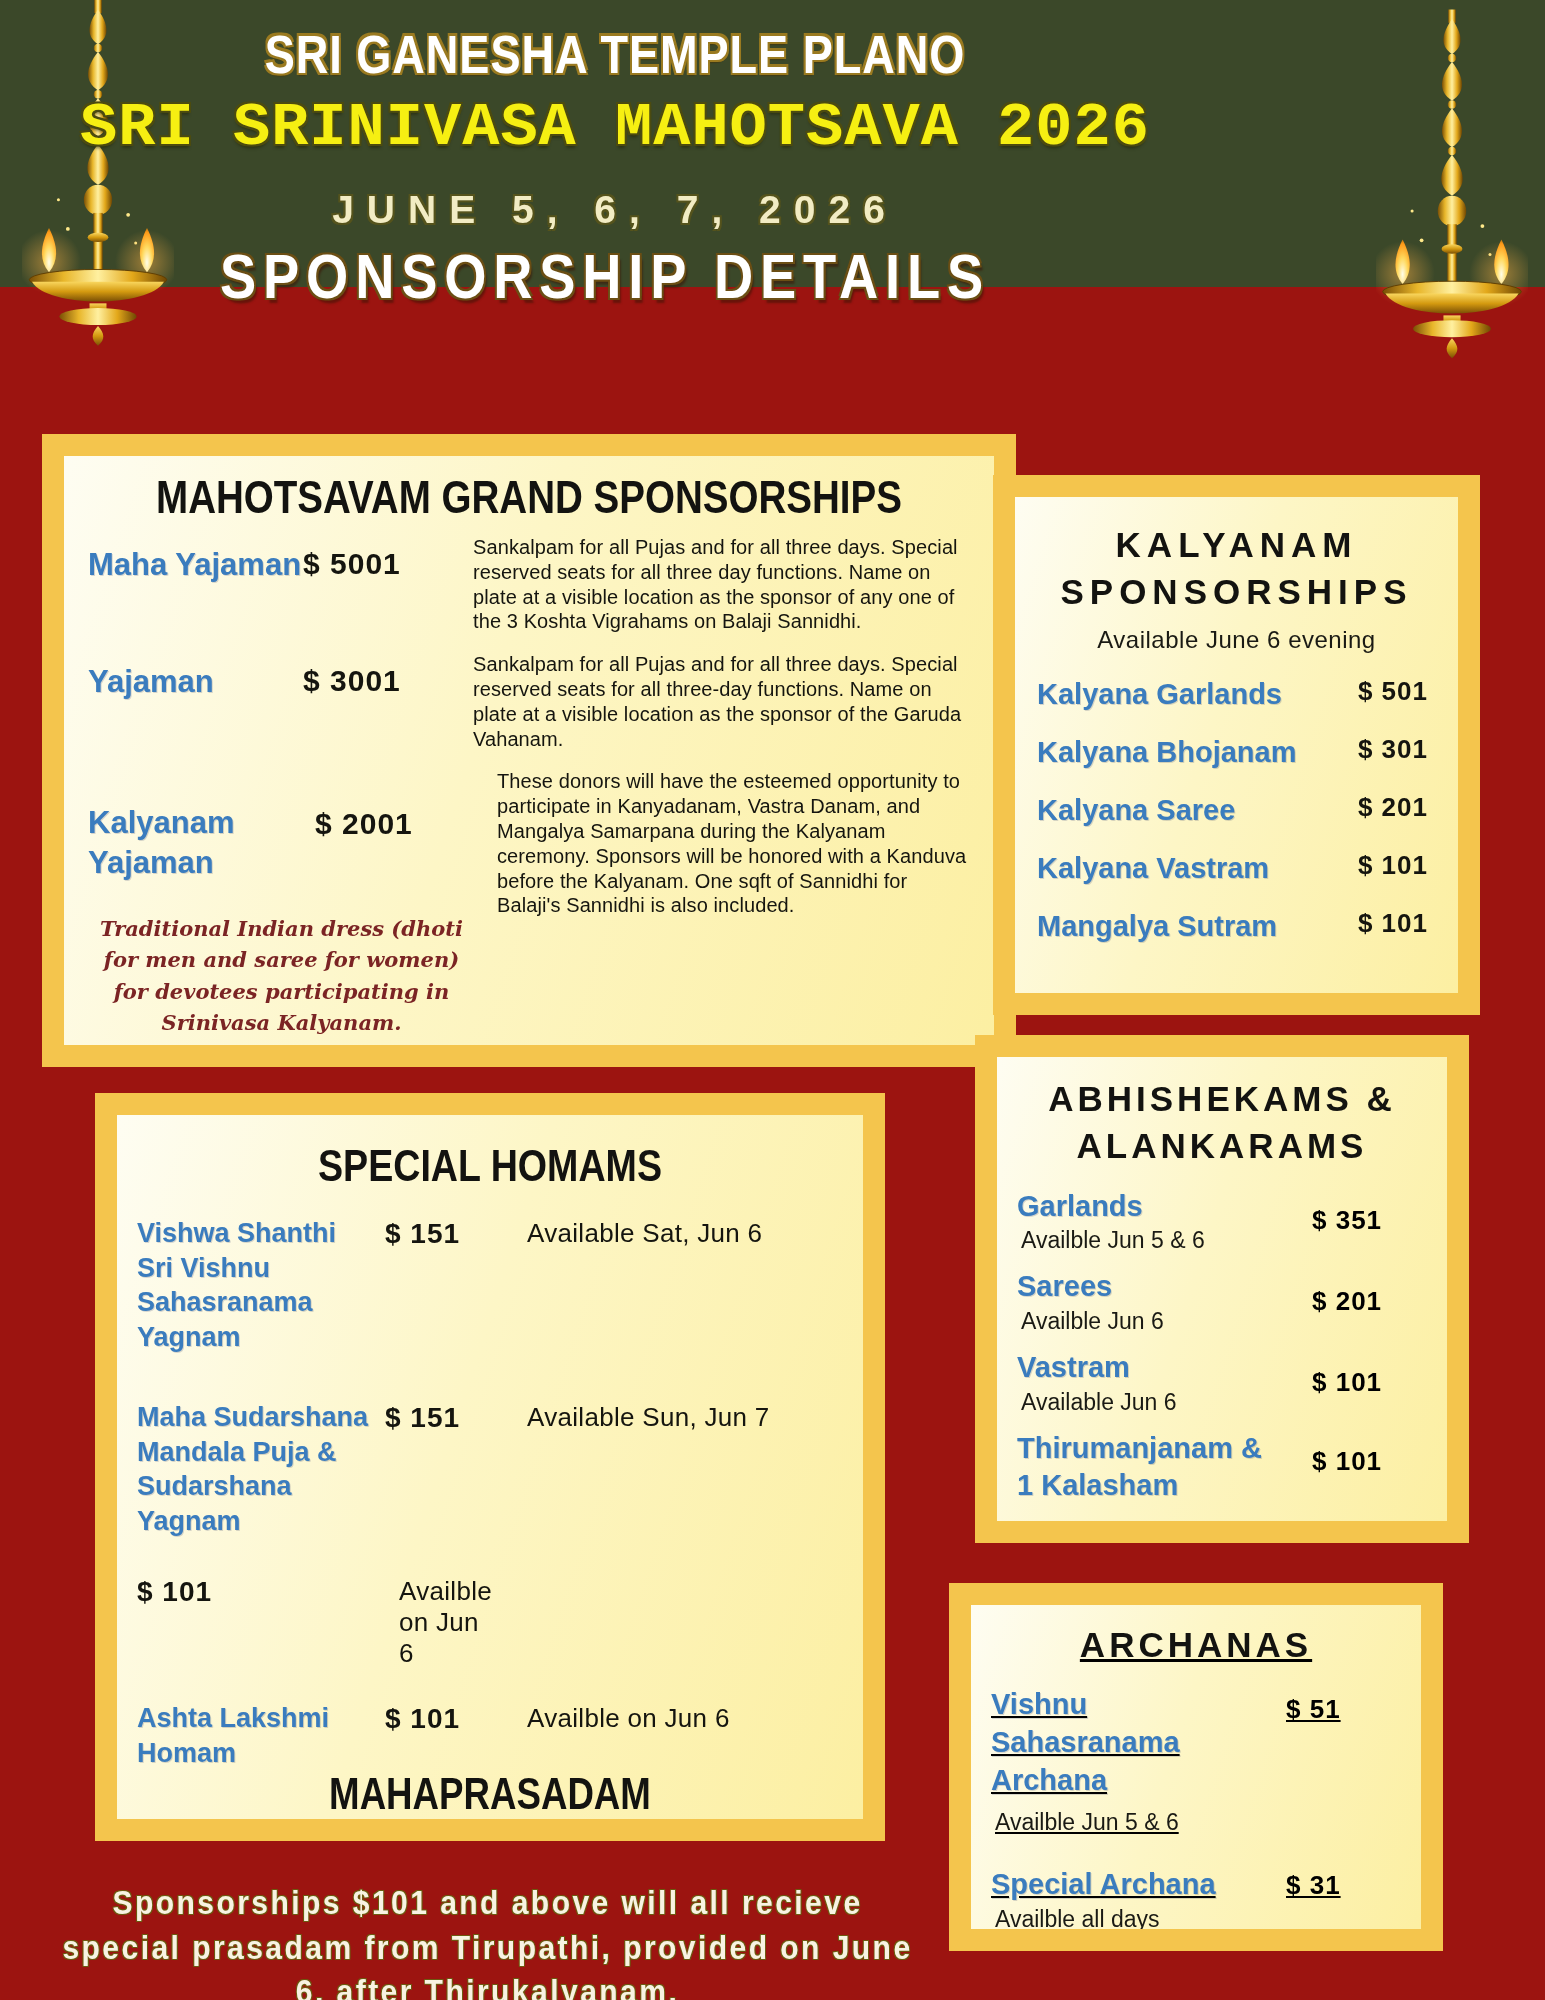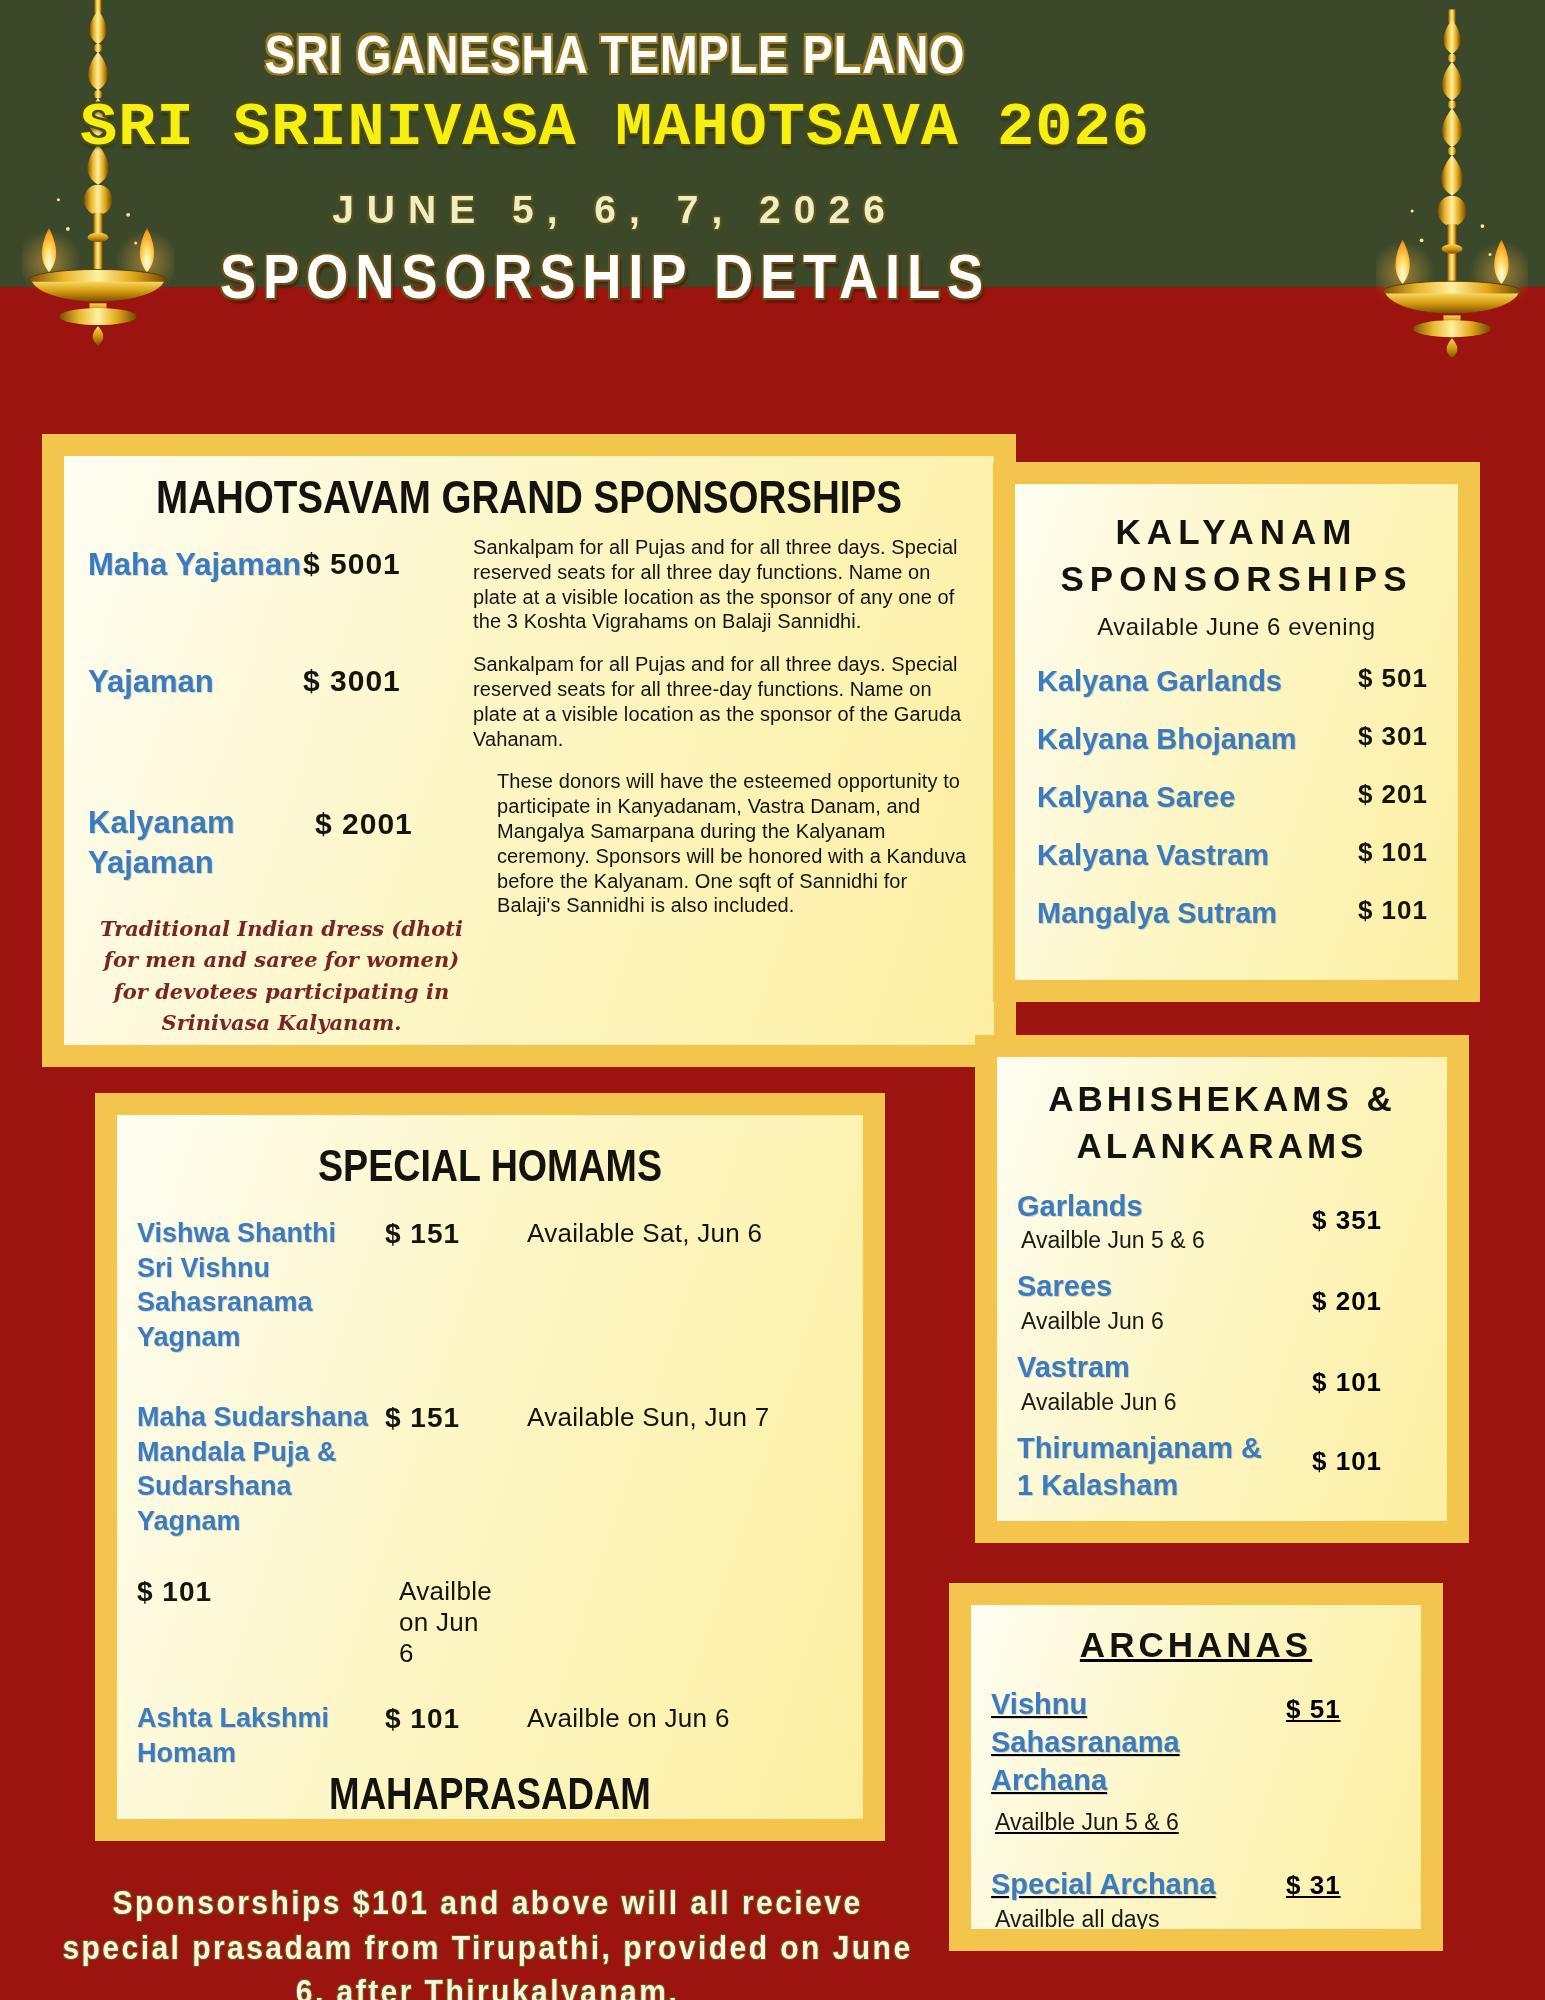--- a/index.html
+++ b/index.html
@@ -36,21 +36,21 @@
     text-shadow:2px 2px 0 #6b4e14,-2px 2px 0 #6b4e14,2px -2px 0 #6b4e14,-2px -2px 0 #6b4e14,3px 4px 2px rgba(60,20,5,.55);
   }
 
   
   .gbox{position:absolute; background:#f4c54d; padding:22px; box-sizing:border-box;}
   .panel{
     width:100%; height:100%; box-sizing:border-box; overflow:hidden;
     background:linear-gradient(108deg,#fefdf2 0%,#fdf6c6 45%,#fcefa2 100%);
   }
   .box-grand{left:42px; top:434px; width:974px; height:633px;}
-  .box-kalyanam{left:993px; top:462px; width:487px; height:540px;}
+  .box-kalyanam{left:993px; top:475px; width:487px; height:540px;}
   .box-abhi{left:975px; top:1035px; width:494px; height:508px;}
   .box-homams{left:95px; top:1093px; width:790px; height:748px;}
   .box-archanas{left:949px; top:1583px; width:494px; height:368px;text-decoration:underline;}
 
   .black-title{
     font-weight:bold; color:#131310; text-align:center;
   }
   .condensed{transform:scale(.94,1.12); transform-origin:center top;}
 
   

